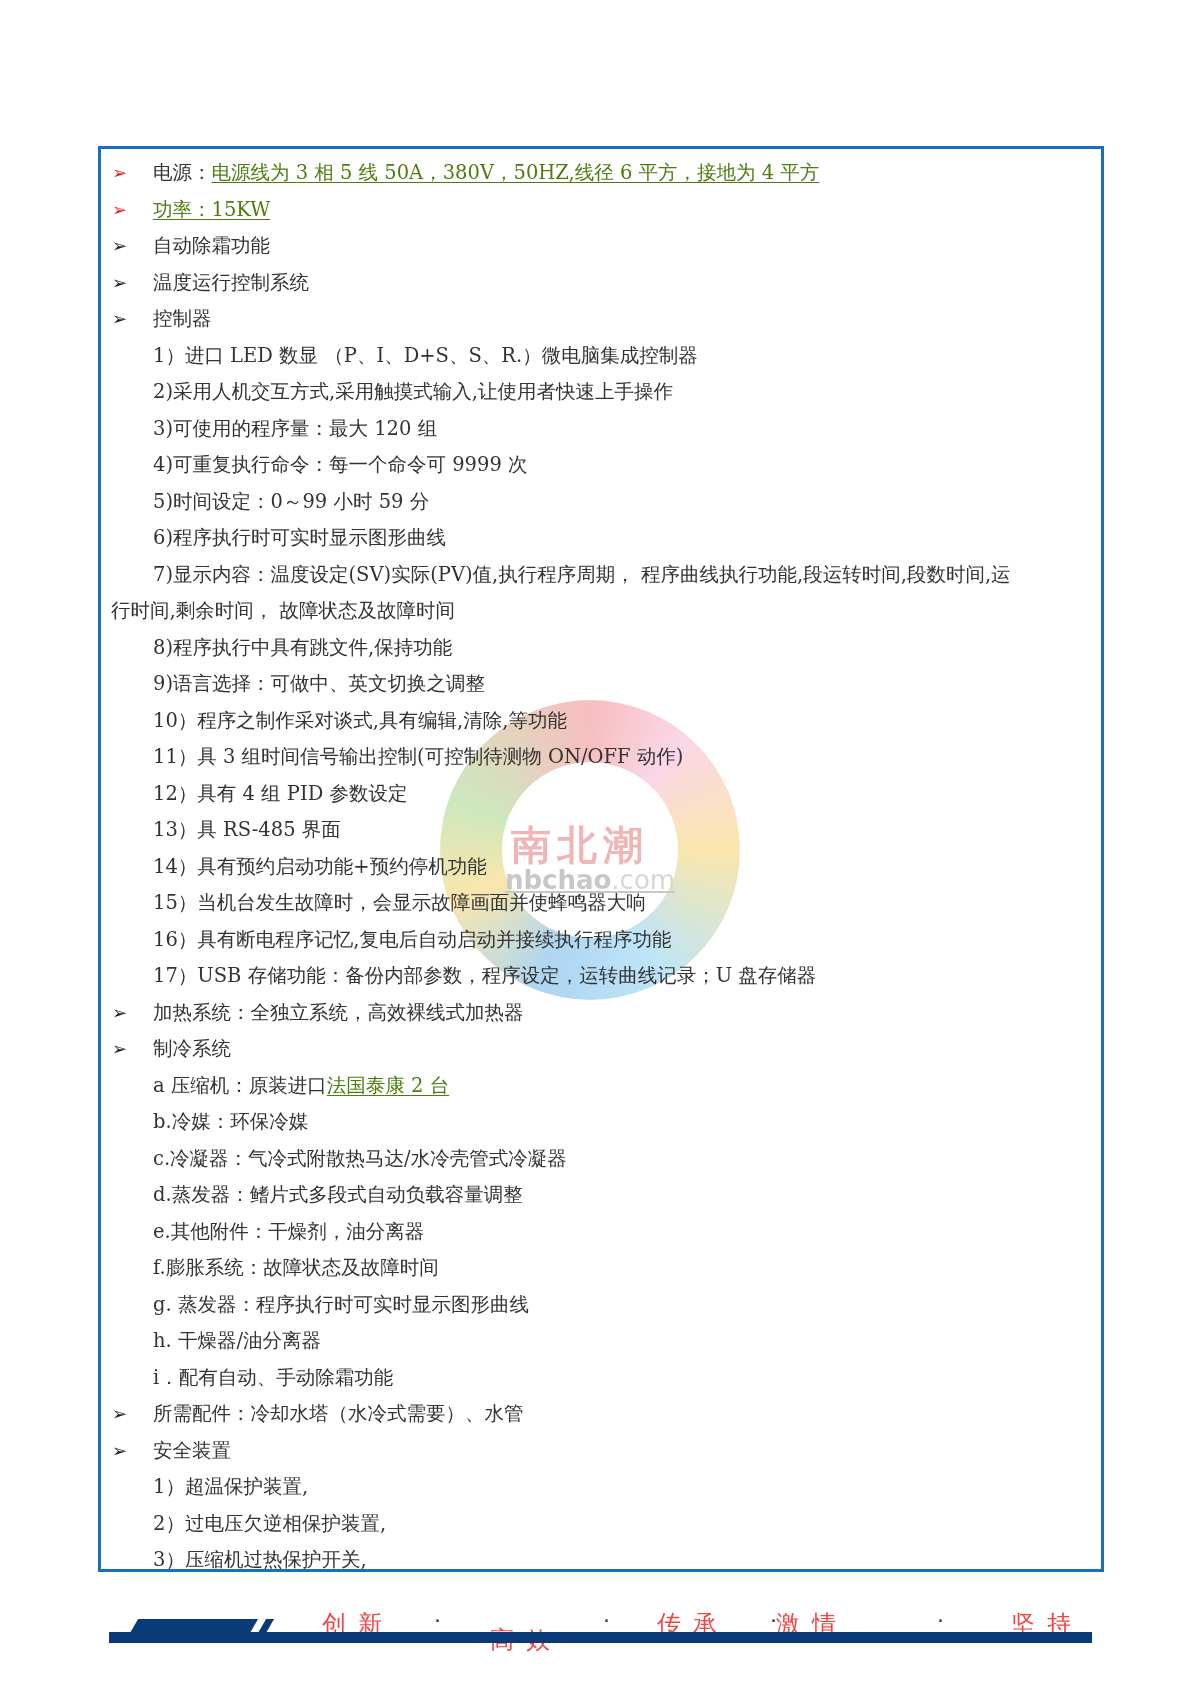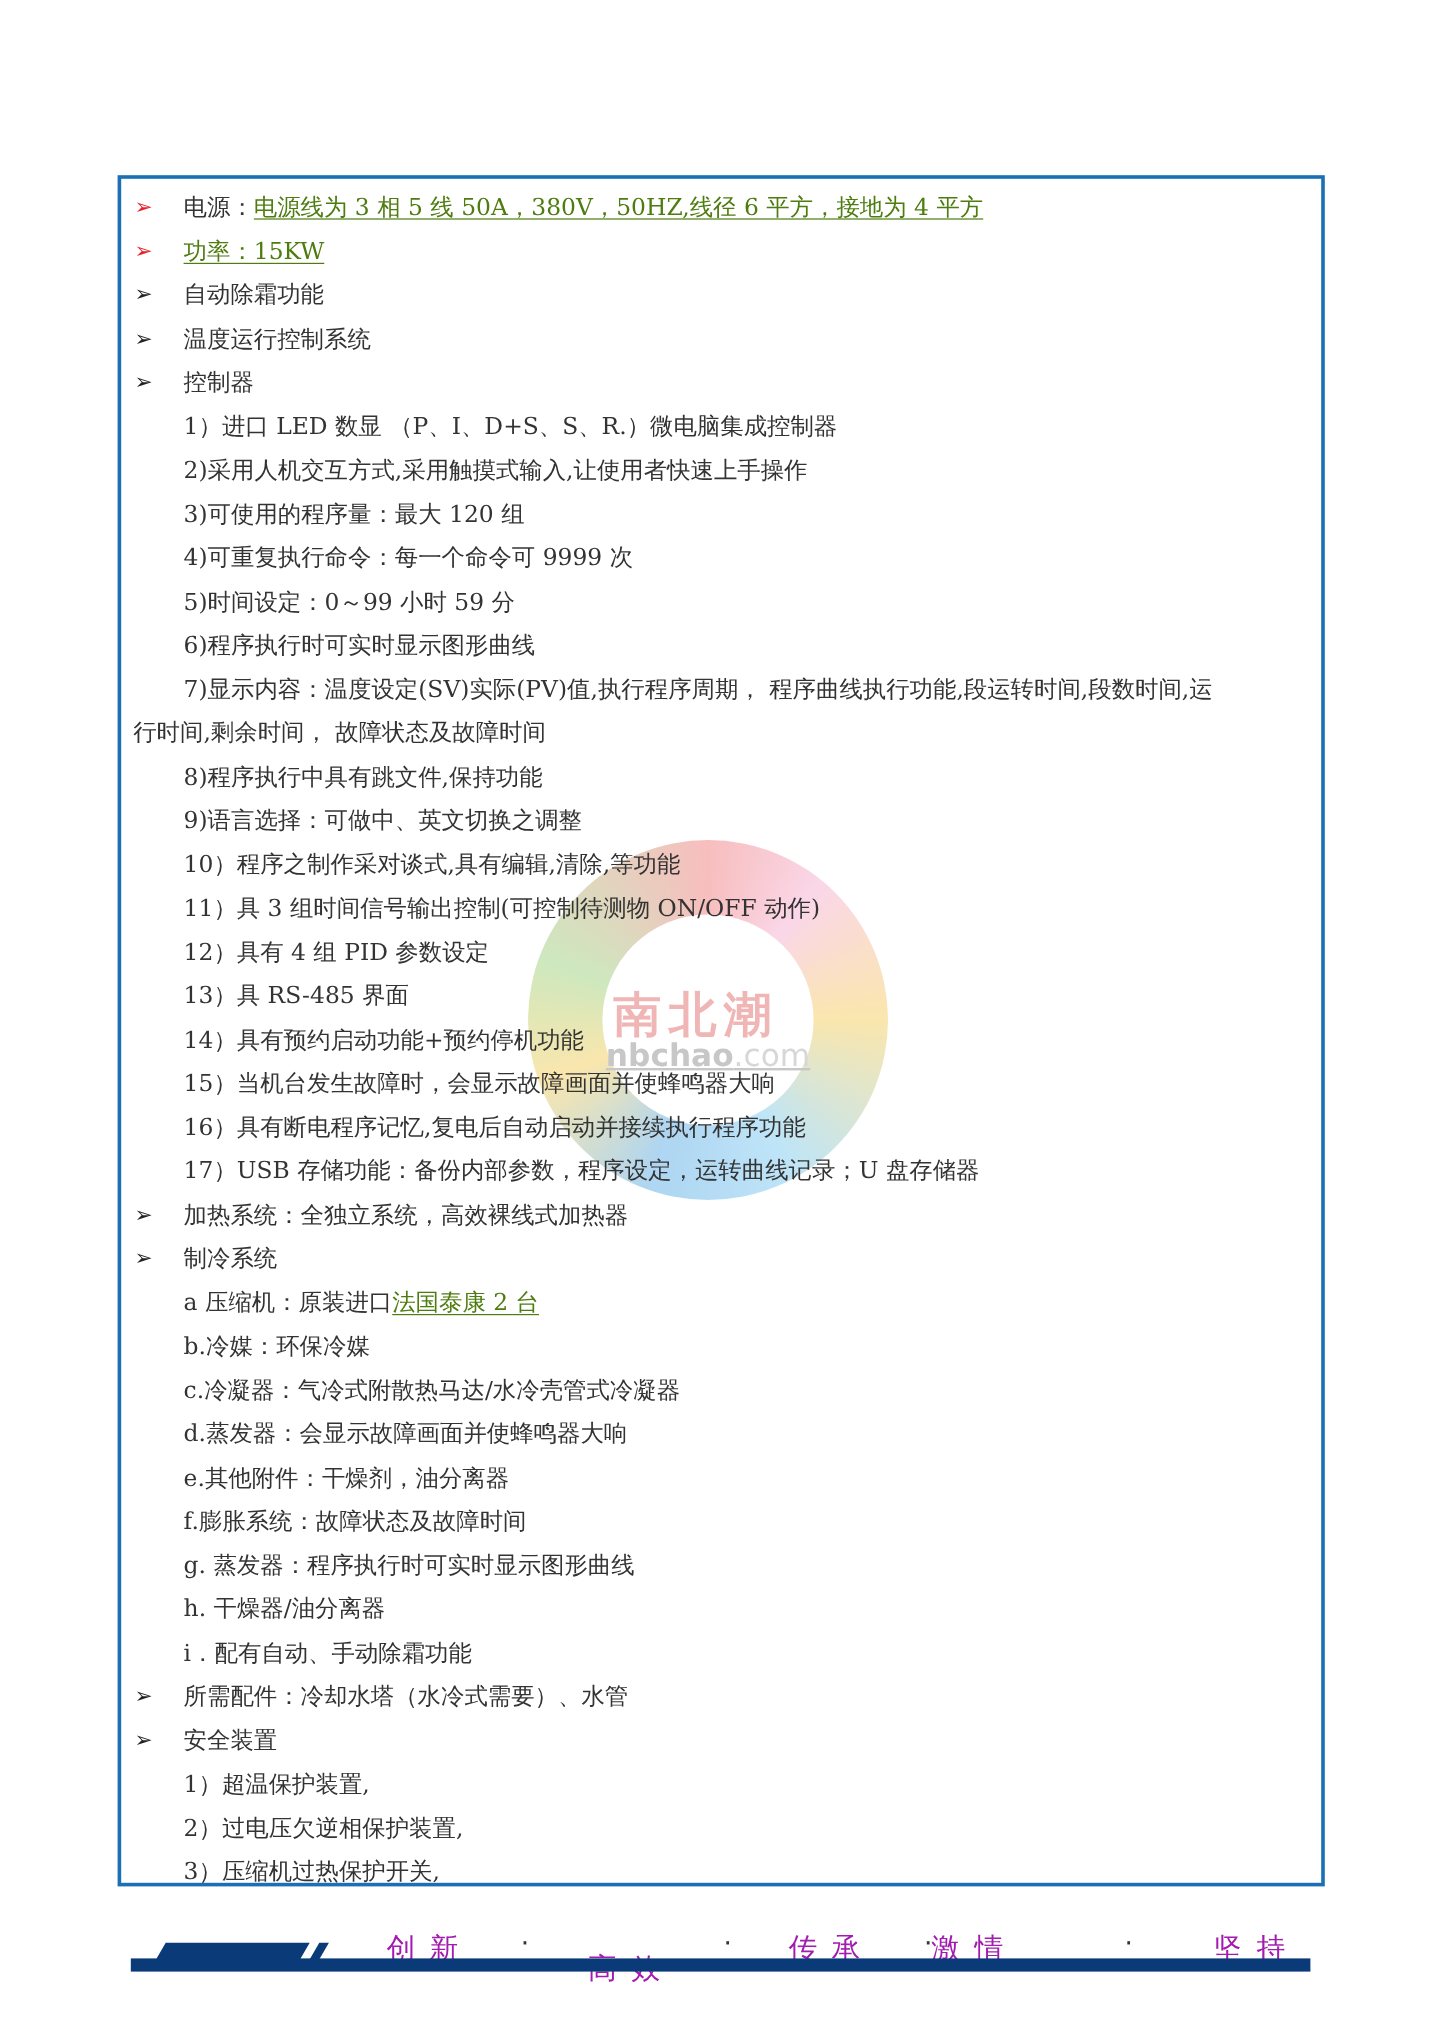--- a/index.html
+++ b/index.html
@@ -22,21 +22,21 @@
   .lines { position: absolute; left: 0; top: 155px; width: 1200px; z-index: 2; }
   .line { position: absolute; height: 36px; line-height: 36px; font-size: 19.5px; white-space: nowrap; }
   .bullet { position: absolute; left: 112px; width: 18px; font-family: "DejaVu Sans", sans-serif;
             font-size: 18px; color: #222; }
   .bullet.red { color: #e8202a; }
   .text-main { position: absolute; left: 153px; }
   .text-wrap { position: absolute; left: 111px; }
   .red-u { color: #4d7c0f; text-decoration: underline; text-underline-offset: 3px; }
   .footer-slogan { position: absolute; top: 1608px; left: 0; width: 1200px; height: 40px; }
   .slogan-item { position: absolute; top: 0; font-family: "DejaVu Sans", sans-serif; font-size: 24px;
-                 letter-spacing: 12px; color: #a21caf; }
+                 letter-spacing: 12px; color: #ef4444; }
   .slogan-dot { position: absolute; top: 0; font-family: "DejaVu Sans", sans-serif; font-size: 22px; color: #333; }
   .footer-bar { position: absolute; left: 109px; top: 1632px; width: 983px; height: 11px; background: #0b3a78; }
   .footer-para { position: absolute; left: 130px; top: 1619px; width: 120px; height: 14px;
                  background: #0b3a78; transform: skewX(-30deg); transform-origin: bottom left; }
   .footer-stripe { position: absolute; left: 258px; top: 1619px; width: 8px; height: 14px;
                    background: #0b3a78; transform: skewX(-30deg); transform-origin: bottom left; }
 </style>
 </head>
 <body>
 
@@ -146,21 +146,21 @@
   <div class="line" style="top:912.5px;">
     <span class="text-main"><span>a 压缩机：原装进口</span><span class="red-u">法国泰康 2 台</span></span>
   </div>
   <div class="line" style="top:949px;">
       <span class="text-main">b.冷媒：环保冷媒</span>
     </div>
   <div class="line" style="top:985.5px;">
       <span class="text-main">c.冷凝器：气冷式附散热马达/水冷壳管式冷凝器</span>
     </div>
   <div class="line" style="top:1022px;">
-      <span class="text-main">d.蒸发器：会显示故障画面并使蜂鸣器大响</span>
+      <span class="text-main">d.蒸发器：鳍片式多段式自动负载容量调整</span>
     </div>
   <div class="line" style="top:1058.5px;">
       <span class="text-main">e.其他附件：干燥剂，油分离器</span>
     </div>
   <div class="line" style="top:1095px;">
       <span class="text-main">f.膨胀系统：故障状态及故障时间</span>
     </div>
   <div class="line" style="top:1131.5px;">
       <span class="text-main">g. 蒸发器：程序执行时可实时显示图形曲线</span>
     </div>

